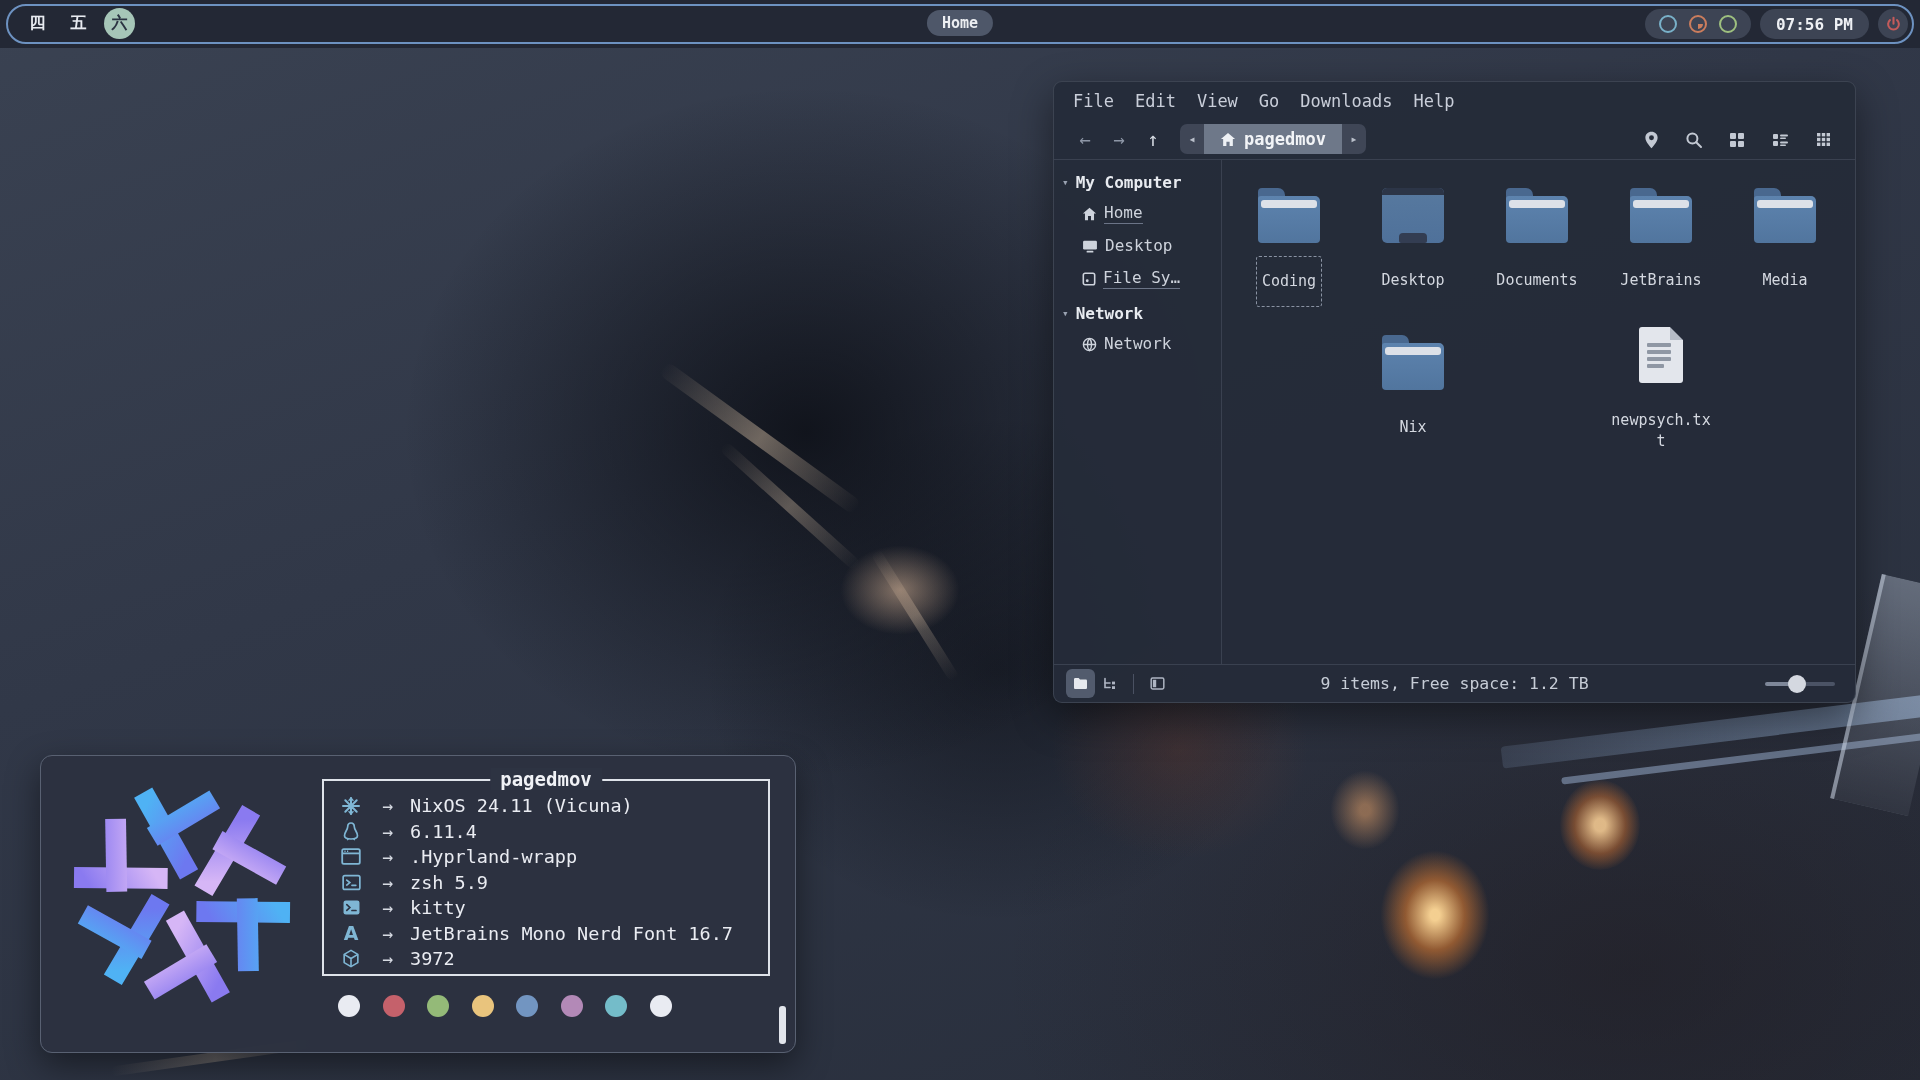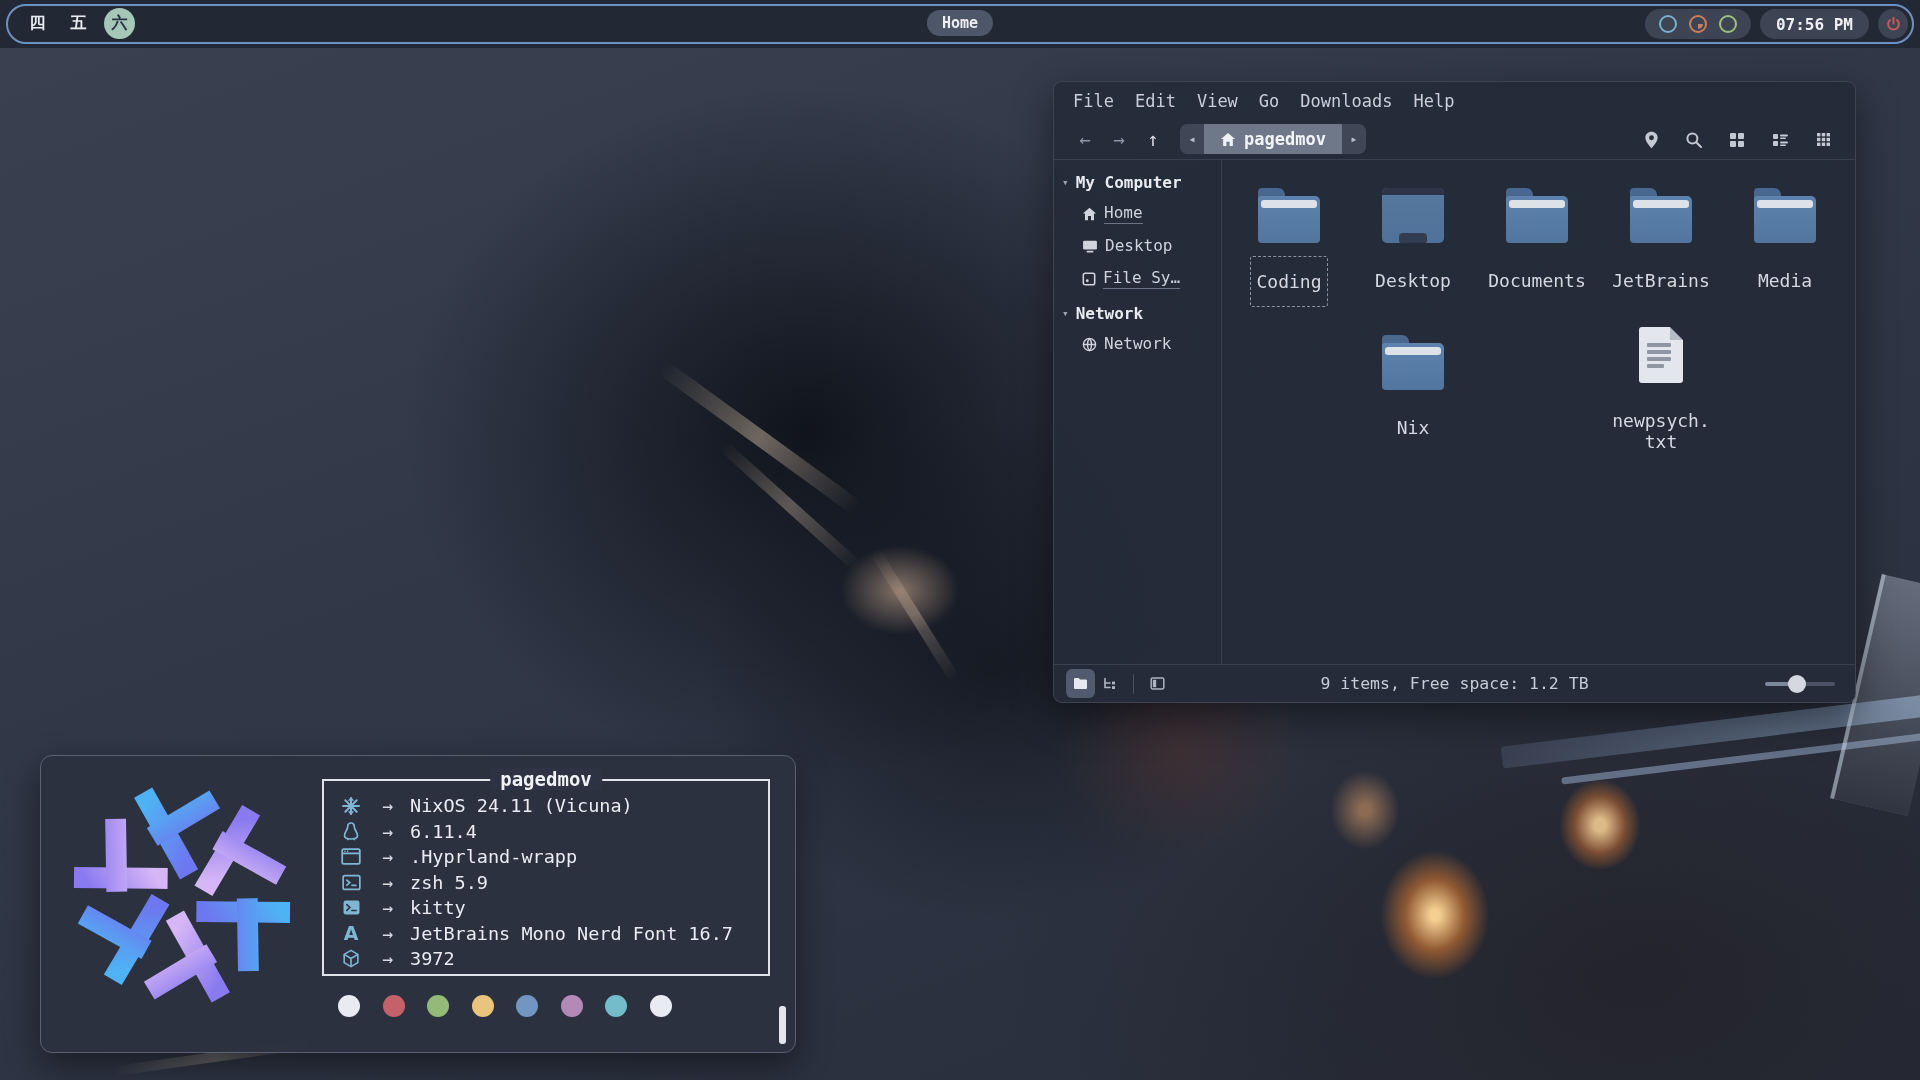--- a/index.html
+++ b/index.html
@@ -61,21 +61,21 @@
     border-right:1px solid #3a4150; padding-top:8px; font-size:16px; }
   .side-section { display:flex; align-items:center; gap:7px; padding:5px 8px; color:#e8ebf0; font-weight:bold; }
   .tri { color:#9aa3b2; font-size:11px; }
   .side-item { display:flex; align-items:center; gap:7px; padding:6px 4px 6px 28px; color:#ced3dc; }
   .side-item .lbl { padding-bottom:1px; }
   .side-item.underlined .lbl { border-bottom:1px solid #6b7487; box-shadow:-2px 1px 0 -0px rgba(90,159,212,.0); }
   .side-item.underlined .lbl::first-letter { }
 
   #fm-files { position:absolute; left:168px; top:78px; right:0; bottom:38px; }
   .cell { position:absolute; width:124px; display:flex; flex-direction:column; align-items:center; }
-  .flabel { margin-top:13px; font-size:18px; color:#d4d8e0; text-align:center;
+  .flabel { margin-top:13px; font-size:15px; color:#d4d8e0; text-align:center;
     line-height:21px; max-width:112px; word-break:break-all; padding:14px 5px; }
   .cell.selected .flabel { border:1px dashed #8a93a3; border-radius:3px; }
 
   .icon-folder { position:relative; width:62px; height:47px; margin-top:9px; }
   .icon-folder .tab { position:absolute; left:0; top:-8px; width:27px; height:14px;
     background:#49688f; border-radius:4px 7px 0 0; }
   .icon-folder .bodyp { position:absolute; inset:0; border-radius:3px 5px 4px 4px;
     background:linear-gradient(180deg,#5d83ae, #51759e); }
   .icon-folder .strip { position:absolute; left:3px; right:3px; top:4px; height:8px;
     background:#dde1e8; border-radius:3px; }

